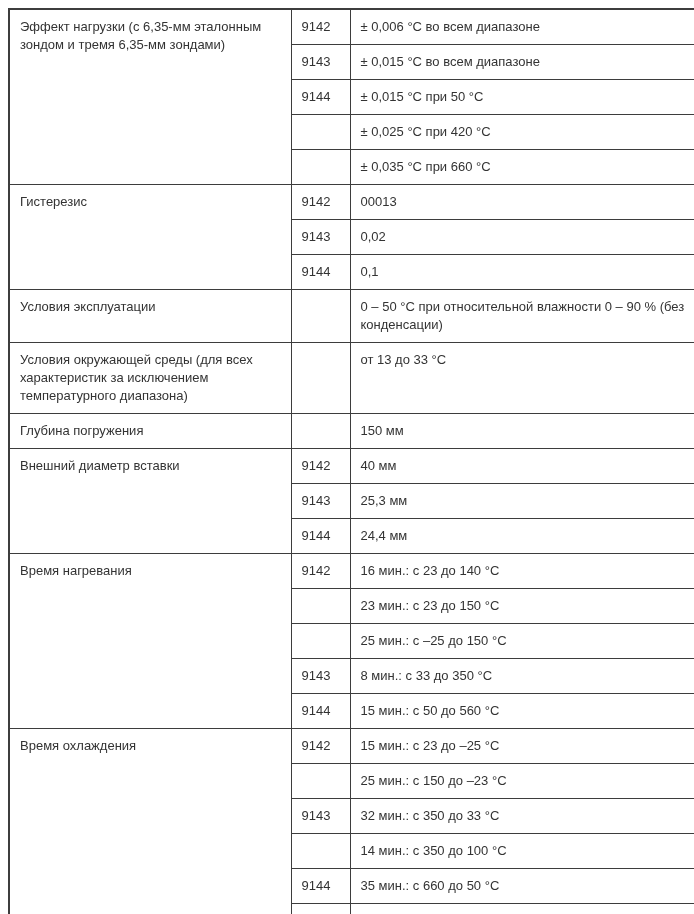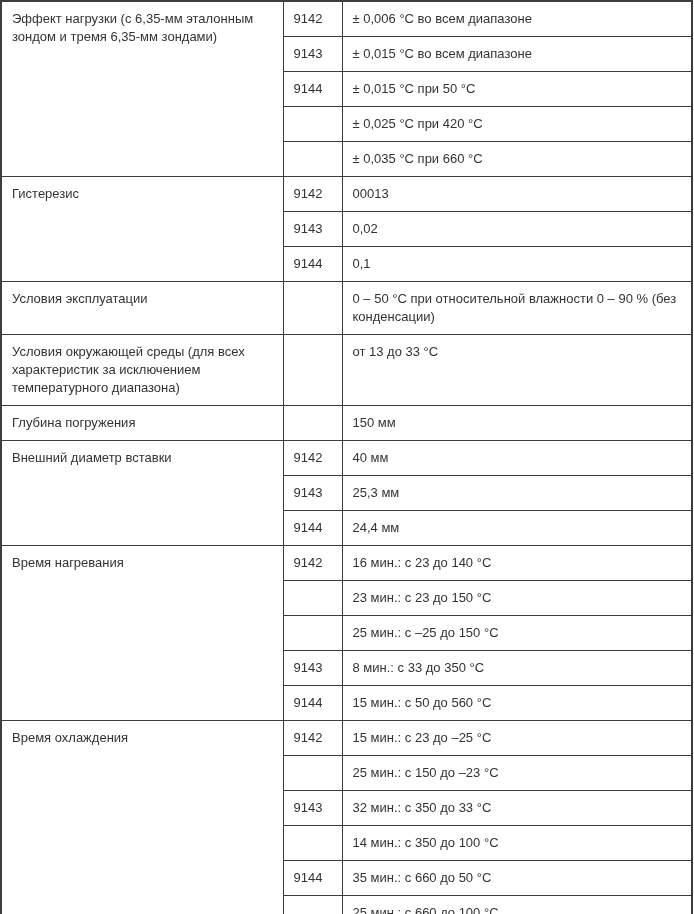--- a/index.html
+++ b/index.html
@@ -5,21 +5,21 @@
   html, body {
     margin: 0;
     padding: 0;
     background: #ffffff;
     width: 694px;
   }
   .page {
     width: 694px;
     height: 914px;
     box-sizing: border-box;
-    padding: 0;
+    padding: 8px;
     background: #ffffff;
     font-family: "Liberation Sans", sans-serif;
   }
   table.specs {
     border-collapse: collapse;
     table-layout: fixed;
     width: 691px;
     border: 2px solid #3d3d3d;
     background: #ffffff;
   }

